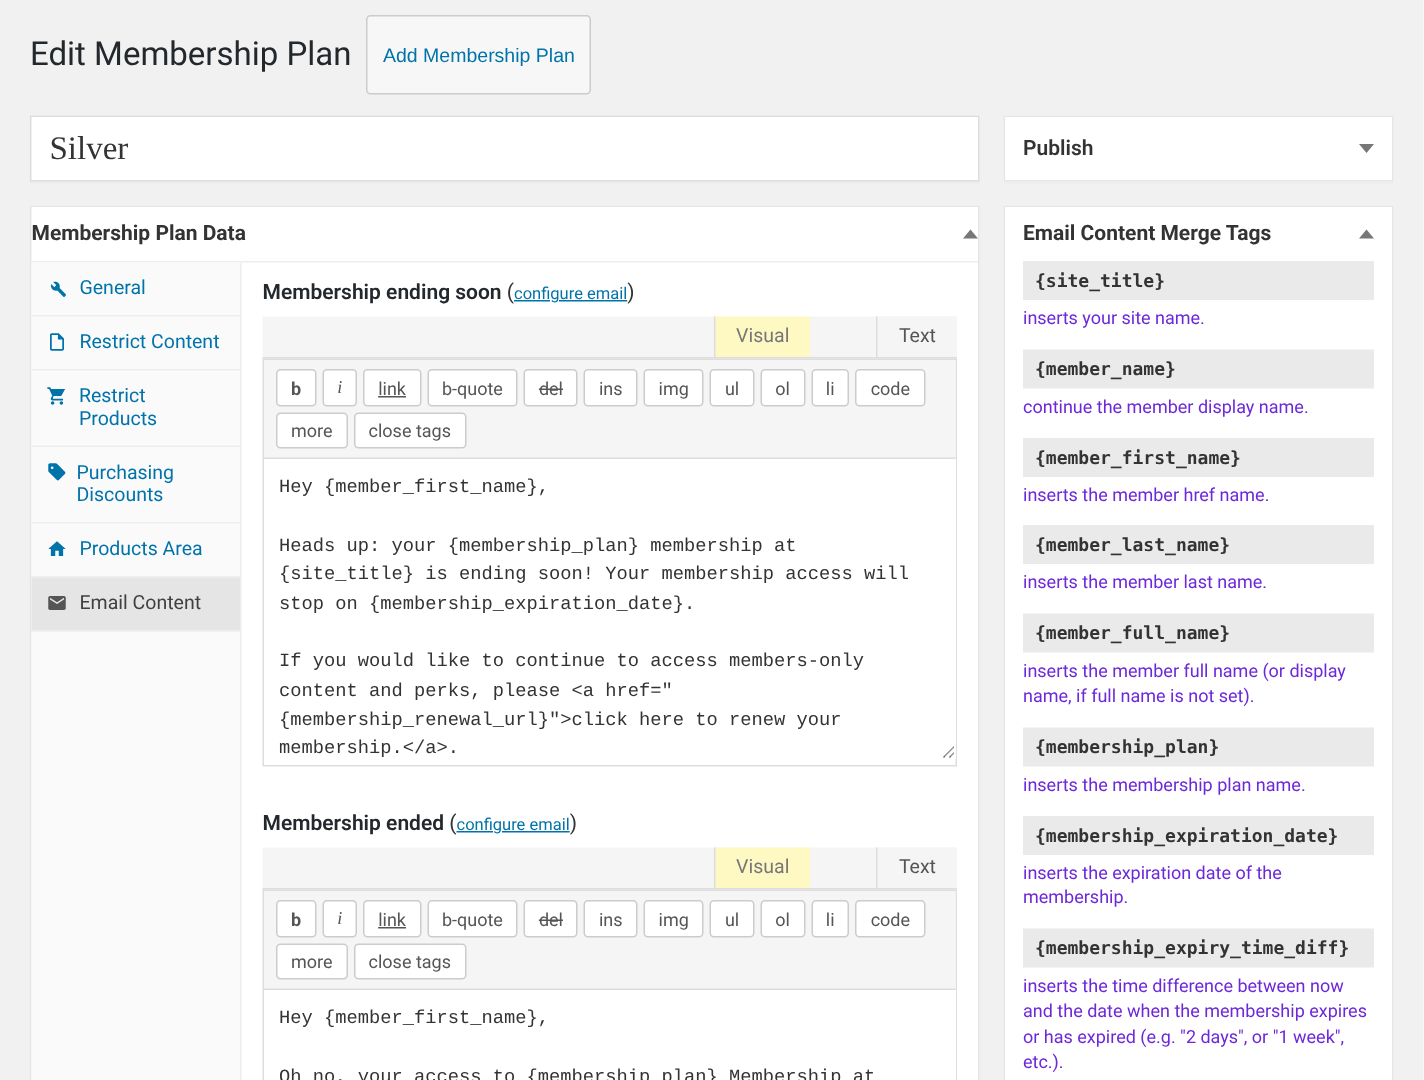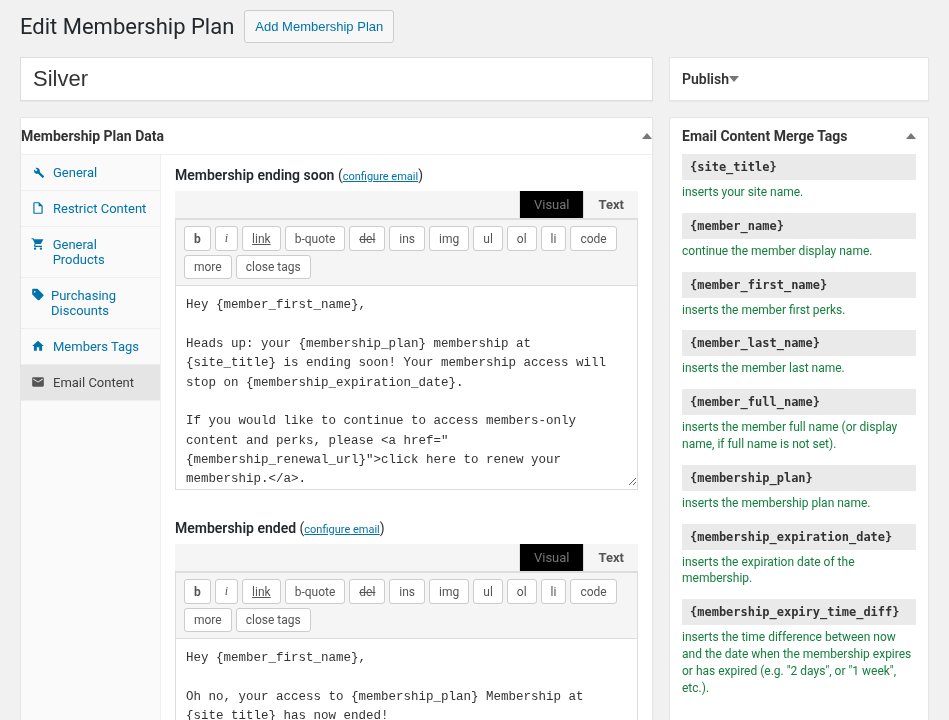--- a/index.html
+++ b/index.html
@@ -11,65 +11,66 @@
     color: #333;
     padding: 10px 20px;
   }
   .page-header { display: flex; align-items: center; margin-bottom: 14px; }
   .page-title { font-size: 22px; font-weight: 400; color: #23282d; margin: 0; }
   .add-btn {
     margin-left: 10px;
     border: 1px solid #ccc;
     background: #f7f7f7;
     color: #0073aa;
-    padding: 8px 10px;
+    padding: 18px 10px;
     border-radius: 3px;
     font-size: 13px;
     cursor: pointer;
   }
   .layout { display: flex; gap: 16px; }
   .main { flex: 1; min-width: 0; }
   .side { width: 260px; flex-shrink: 0; }
   .title-input, .publish-box, .panel, .side-panel {
     background: #fff;
     border: 1px solid #e5e5e5;
     box-shadow: 0 1px 1px rgba(0,0,0,0.04);
   }
   .title-input {
     width: 100%;
     font-size: 22px;
     padding: 8px 12px;
     color: #333;
     border: 1px solid #ddd;
     outline: none;
     height: 44px;
-  }
-  .publish-box { height: 44px; display: flex; align-items: center; padding: 0 12px; }
+    font-family: Liberation Serif, serif;
+  }
+  .publish-box { height: 44px; display: flex; align-items: center; justify-content: space-between; padding: 0 12px; }
   .publish-box .lbl { font-weight: 600; font-size: 14px; }
   .panel { margin-top: 16px; }
   .panel-header { display: flex; justify-content: space-between; align-items: center; padding: 10px 0; border-bottom: 1px solid #eee; }
   .panel-header .lbl { font-weight: 700; font-size: 14px; }
   .triangle { width: 0; height: 0; border-left: 5px solid transparent; border-right: 5px solid transparent; border-bottom: 6px solid #777; cursor: pointer; }
   .triangle-down { border-bottom: none; border-top: 6px solid #777; }
   .panel-body { display: flex; }
   .tabs { width: 140px; background: #fafafa; border-right: 1px solid #eee; flex-shrink: 0; }
   .tab { padding: 10px 10px; font-size: 13px; color: #0073aa; cursor: pointer; display: flex; align-items: flex-start; border-bottom: 1px solid #eee; }
   .tab .icon { width: 16px; margin-right: 6px; color: #0073aa; display: inline-flex; }
   .tab.active { background: #e5e5e5; color: #404040; }
   .tab.active .icon { color: #555; }
   .tab-content { flex: 1; padding: 12px 14px 20px; min-width: 0; }
   .section { margin-bottom: 30px; }
   .sect-title { font-weight: 600; font-size: 14px; color: #23282d; margin-bottom: 8px; }
   .sect-title a { color: #0073aa; font-weight: 400; font-size: 11px; text-decoration: underline; }
   .paren { color: #333; font-weight: 400; }
   .editor-wrap { border: 1px solid #ddd; }
   .editor-tabs { display: flex; justify-content: flex-end; border-bottom: 1px solid #ddd; background: #f5f5f5; }
   .editor-tab { padding: 6px 14px; font-size: 13px; cursor: pointer; border-left: 1px solid #ddd; color: #555; }
-  .editor-tab.inactive { background: #000000; color: #777; }
-  .editor-tab.active { background: #f5f5f5; font-weight: 700; }
+  .editor-tab.inactive { background: #fef9c3; color: #777; }
+  .editor-tab.active { background: #f5f5f5; font-weight: 400; margin-left: 44px; }
   .quicktags { padding: 6px 8px; background: #f5f5f5; border-bottom: 1px solid #ddd; display: flex; flex-wrap: wrap; gap: 4px; }
   .qt-btn {
     border: 1px solid #ccc;
     background: #fff;
     color: #555;
     padding: 4px 9px;
     font-size: 12px;
     border-radius: 3px;
     cursor: pointer;
     font-family: inherit;
@@ -90,21 +91,21 @@
     min-height: 180px;
     outline: none;
     white-space: pre-wrap;
   }
   .side-panel { margin-top: 16px; padding: 10px 12px 14px; }
   .side-panel-header { display: flex; justify-content: space-between; align-items: center; margin-bottom: 10px; }
   .side-panel-header .lbl { font-weight: 700; font-size: 14px; }
   .side-desc { font-size: 12px; color: #555; line-height: 1.5; margin-bottom: 16px; }
   .tag-item { margin-bottom: 12px; }
   .tag-code { background: #eaeaea; padding: 6px 8px; font-family: "SFMono-Regular", Consolas, monospace; font-size: 12px; font-weight: 600; color: #333; }
-  .tag-desc { font-size: 12px; color: #15803d; padding-top: 4px; line-height: 1.4; }
+  .tag-desc { font-size: 12px; color: #6d28d9; padding-top: 4px; line-height: 1.4; }
   svg { width: 14px; height: 14px; }
 </style>
 </head>
 <body>
 
 <div class="page-header">
   <h1 class="page-title">Edit Membership Plan</h1>
   <button class="add-btn">Add Membership Plan</button>
 </div>
 
@@ -134,37 +135,37 @@
                 </svg>
               </span>
             <span>Restrict Content</span>
           </div>
           <div class="tab">
             <span class="icon">
                 <svg viewBox="0 0 24 24" fill="currentColor">
                   <path d="M7 18c-1.1 0-2 .9-2 2s.9 2 2 2 2-.9 2-2-.9-2-2-2zm10 0c-1.1 0-2 .9-2 2s.9 2 2 2 2-.9 2-2-.9-2-2-2zM7.2 14.6l.1-.4L8.1 12h7.5c.8 0 1.4-.4 1.8-1l3.9-7H5.2L4.3 2H1v2h2l3.6 7.6-1.4 2.5c-.2.3-.3.6-.3 1 0 1.1.9 2 2 2h12v-2H7.4c-.1 0-.2-.1-.2-.2v-.3z"></path>
                 </svg>
               </span>
-            <span>General Products</span>
+            <span>Restrict Products</span>
           </div>
           <div class="tab">
             <span class="icon">
                 <svg viewBox="0 0 24 24" fill="currentColor">
                   <path d="M21 11l-9-9c-.4-.4-.9-.6-1.4-.6H4c-1.1 0-2 .9-2 2v6.6c0 .5.2 1 .6 1.4l9 9c.8.8 2 .8 2.8 0l6.6-6.6c.8-.8.8-2 0-2.8zM6.5 8C5.7 8 5 7.3 5 6.5S5.7 5 6.5 5 8 5.7 8 6.5 7.3 8 6.5 8z"></path>
                 </svg>
               </span>
             <span>Purchasing Discounts</span>
           </div>
           <div class="tab">
             <span class="icon">
                 <svg viewBox="0 0 24 24" fill="currentColor">
                   <path d="M10 20v-6h4v6h5v-8h3L12 3 2 12h3v8z"></path>
                 </svg>
               </span>
-            <span>Members Tags</span>
+            <span>Products Area</span>
           </div>
           <div class="tab active">
             <span class="icon">
                 <svg viewBox="0 0 24 24" fill="currentColor">
                   <path d="M20 4H4c-1.1 0-2 .9-2 2v12c0 1.1.9 2 2 2h16c1.1 0 2-.9 2-2V6c0-1.1-.9-2-2-2zm0 4l-8 5-8-5V6l8 5 8-5v2z"></path>
                 </svg>
               </span>
             <span>Email Content</span>
           </div>
         </div>
@@ -264,21 +265,21 @@
           <div class="tag-item">
             <div class="tag-code">{site_title}</div>
             <div class="tag-desc">inserts your site name.</div>
           </div>
           <div class="tag-item">
             <div class="tag-code">{member_name}</div>
             <div class="tag-desc">continue the member display name.</div>
           </div>
           <div class="tag-item">
             <div class="tag-code">{member_first_name}</div>
-            <div class="tag-desc">inserts the member first perks.</div>
+            <div class="tag-desc">inserts the member href name.</div>
           </div>
           <div class="tag-item">
             <div class="tag-code">{member_last_name}</div>
             <div class="tag-desc">inserts the member last name.</div>
           </div>
           <div class="tag-item">
             <div class="tag-code">{member_full_name}</div>
             <div class="tag-desc">inserts the member full name (or display name, if full name is not set).</div>
           </div>
           <div class="tag-item">

